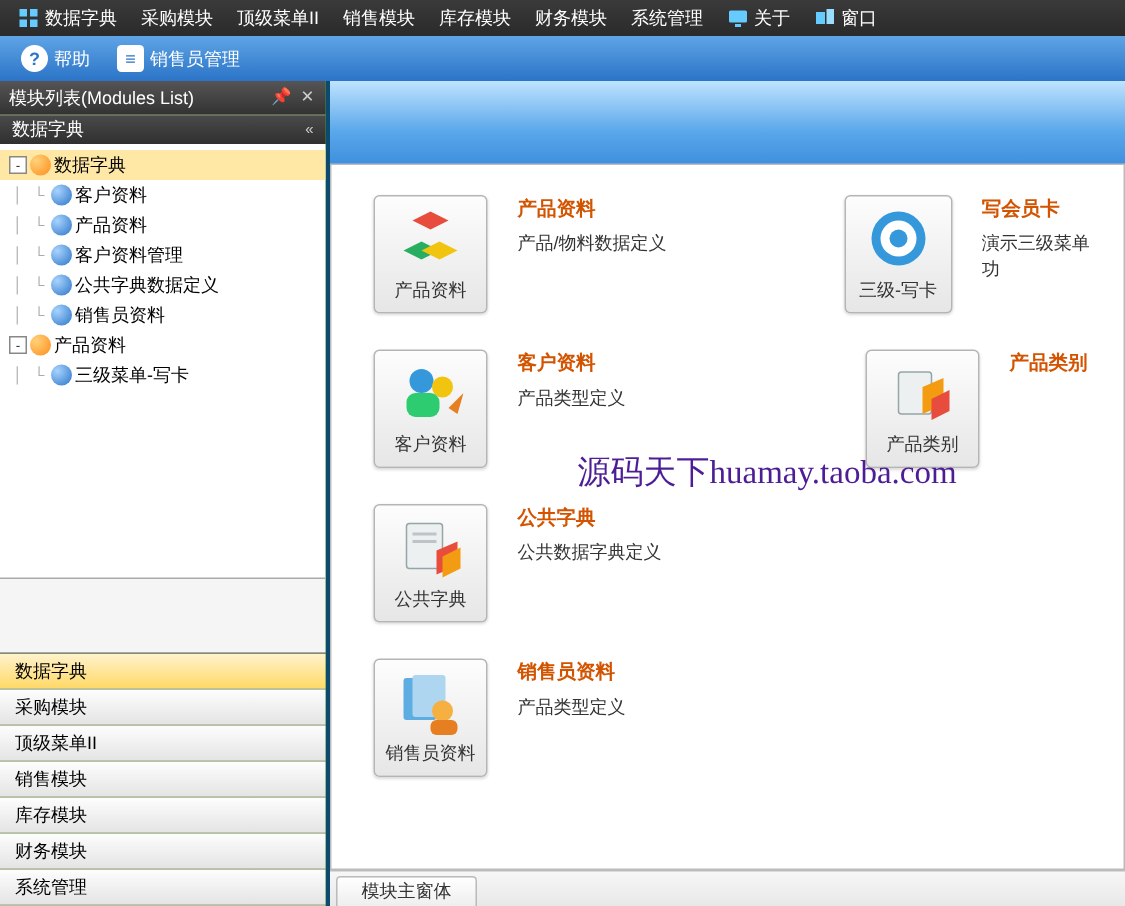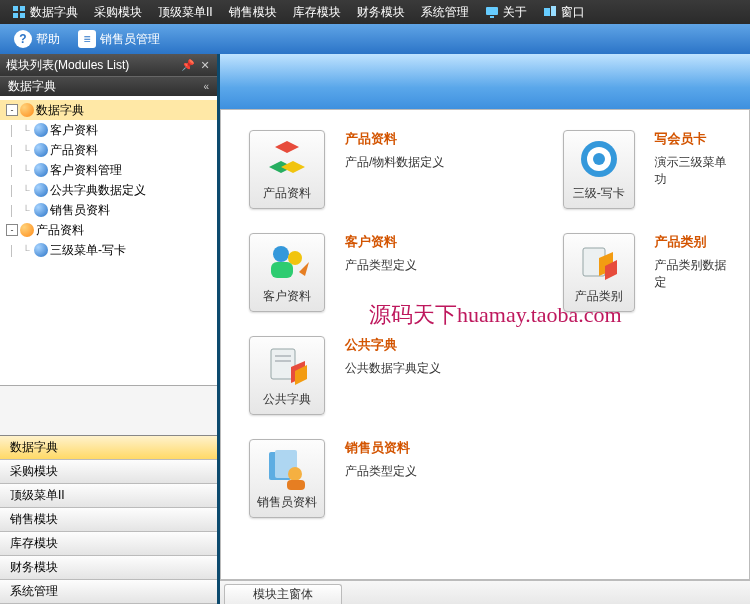--- a/index.html
+++ b/index.html
@@ -40,36 +40,36 @@
 
 .module-list { border-top: 1px solid #888; }
 .mod-item { height: 24px; background: linear-gradient(#fdfdfd,#e4e4e4); border-bottom: 1px solid #bbb; display: flex; align-items: center; padding: 0 10px; cursor: pointer; }
 .mod-item.active { background: linear-gradient(#fff2cc,#ffd966); }
 
 
 .content { flex: 1; display: flex; flex-direction: column; position: relative; background: #fff; }
 .content-banner { height: 56px; background: linear-gradient(#bfe3ff,#5aa7ea 60%,#3d8fde); }
 .content-body { flex: 1; border: 1px solid #bbb; margin: -1px 0 0 0; position: relative; padding: 20px 16px 12px 28px; overflow: hidden; }
 
-.watermark { position: absolute; top: 190px; left: 148px; color: #be185d; font-size: 22px; font-family: SimSun, serif; pointer-events: none; }
+.watermark { position: absolute; top: 190px; left: 164px; color: #4c1d95; font-size: 22px; font-family: SimSun, serif; pointer-events: none; }
 
 .card-row { display: flex; align-items: flex-start; margin-bottom: 24px; }
 .card-pair { display: flex; align-items: flex-start; }
 .card-btn { width: 76px; background: linear-gradient(#fdfdfd,#e6e6e6); border: 1px solid #b5b5b5; border-radius: 4px; box-shadow: 0 1px 2px rgba(0,0,0,.15); display: flex; flex-direction: column; align-items: center; padding: 6px 4px; cursor: pointer; }
 .card-btn .big-ico { width: 44px; height: 44px; margin-bottom: 4px; }
 .card-btn .cap { font-size: 12px; color: #333; }
 .card-text { margin-left: 20px; }
 .card-text .ttl { color: #d35400; font-weight: bold; font-size: 13px; margin-bottom: 6px; }
 .card-text .desc { color: #333; font-size: 12px; }
 
 .col-gap { width: 260px; }
 .col2-shift { margin-left: 68px; }
 
 .tabstrip { height: 24px; border-top: 1px solid #bbb; background: linear-gradient(#f7f7f7,#e8e8e8); display: flex; align-items: flex-end; padding-left: 4px; }
-.tab { height: 20px; padding: 0 28px; border: 1px solid #bbb; border-bottom: none; background: linear-gradient(#fff,#eee); border-radius: 3px 3px 0 0; display: flex; align-items: center; color: #333; cursor: pointer; }
+.tab { height: 20px; padding: 0 16px; border: 1px solid #bbb; border-bottom: none; background: linear-gradient(#fff,#eee); border-radius: 3px 3px 0 0; display: flex; align-items: center; color: #333; cursor: pointer; }
 </style>
 </head>
 <body>
 
 <div class="menubar" id="menubar">
     <div class="menu-item">
       <svg class="ico" viewBox="0 0 14 14">
         <rect x="1" y="1" width="5" height="5" fill="#6cf"></rect>
         <rect x="8" y="1" width="5" height="5" fill="#6cf"></rect>
         <rect x="1" y="8" width="5" height="5" fill="#6cf"></rect>
@@ -267,21 +267,20 @@
               <div class="big-ico"><svg viewBox="0 0 44 44" width="44" height="44">
                   <rect x="6" y="8" width="22" height="28" rx="2" fill="#ecf0f1" stroke="#95a5a6"></rect>
                   <polygon points="22,18 36,12 36,30 22,36" fill="#f39c12"></polygon>
                   <polygon points="22,18 8,12 8,30 22,36" fill="#e67e22" opacity=".0"></polygon>
                   <polygon points="28,26 40,20 40,34 28,40" fill="#e74c3c"></polygon>
                 </svg></div>
               <div class="cap">产品类别</div>
             </div>
             <div class="card-text">
               <div class="ttl">产品类别</div>
-              <div class="desc">产品类别数据定</div>
             </div>
           </div>
         </div>
         <div class="card-row">
           <div class="card-pair col-gap">
             <div class="card-btn">
               <div class="big-ico"><svg viewBox="0 0 44 44" width="44" height="44">
                   <rect x="6" y="6" width="24" height="30" rx="2" fill="#ecf0f1" stroke="#95a5a6"></rect>
                   <rect x="10" y="12" width="16" height="2" fill="#bdc3c7"></rect>
                   <rect x="10" y="17" width="16" height="2" fill="#bdc3c7"></rect>

